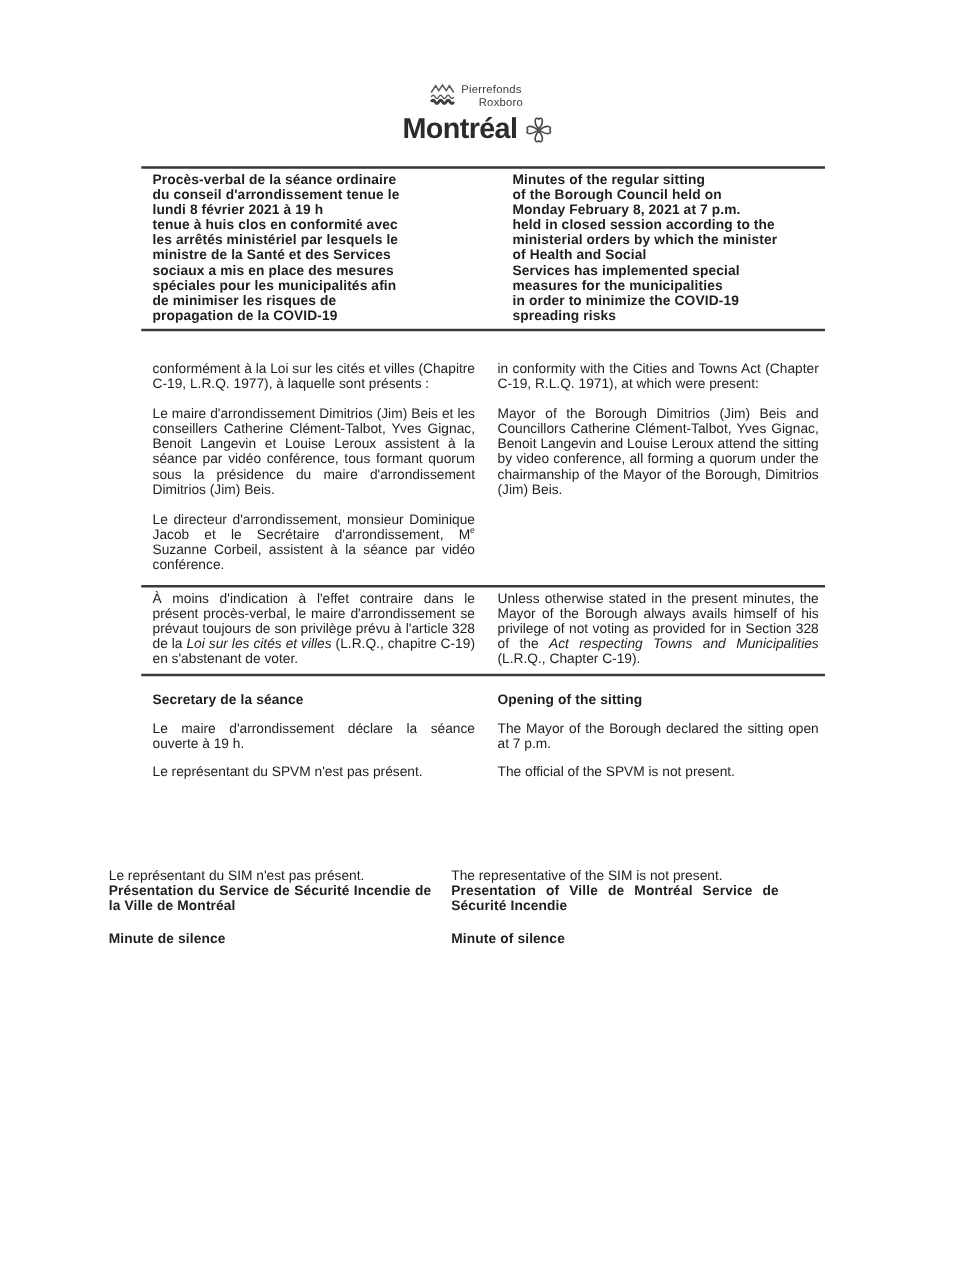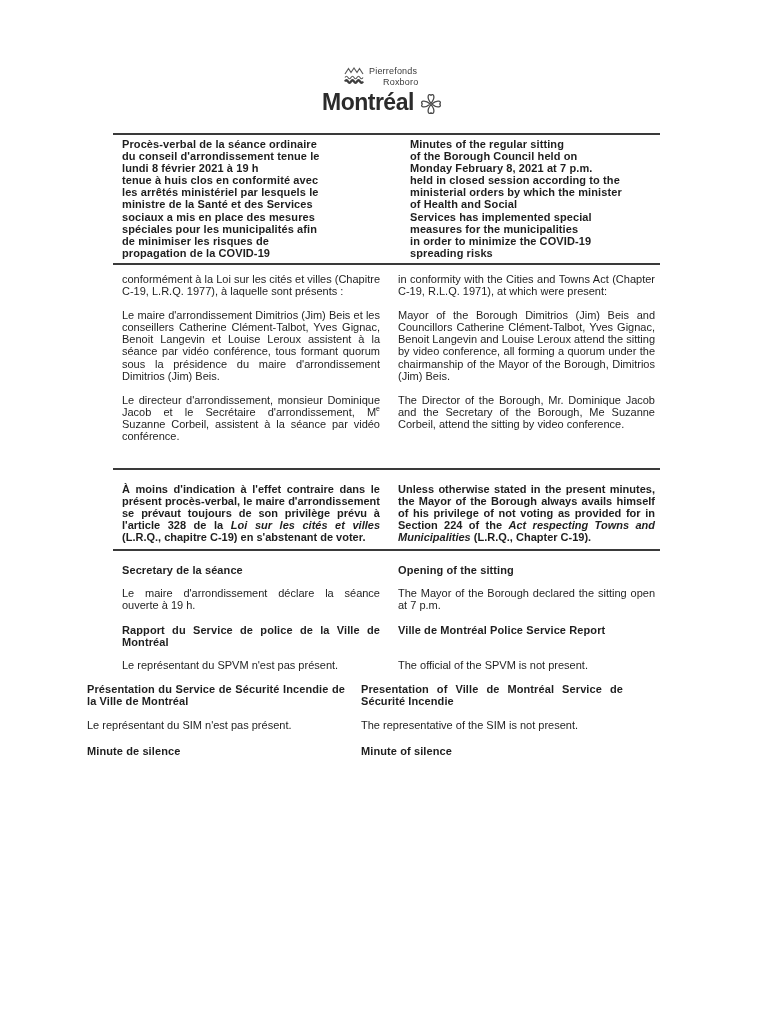--- a/index.html
+++ b/index.html
@@ -33,29 +33,28 @@
   .title-row {
     border-top: 2px solid #3a3a3a;
     border-bottom: 2px solid #3a3a3a;
     padding-top: 3px;
     padding-bottom: 4px;
     gap: 30px;
   }
   .cell { font-size: 11px; line-height: 12.1px; }
   .cell.title { font-weight: bold; white-space: pre-line; letter-spacing: 0.1px; }
   .cell.body { text-align: justify; }
-  .p-row.first { margin-top: 8px; }
+  .p-row.first { margin-top: 24px; }
   .p-row { margin-top: 12px; }
   .abstention-row {
-    margin-top: 26px;
+    margin-top: 10px;
     border-top: 2px solid #3a3a3a;
     border-bottom: 2px solid #3a3a3a;
-    padding-top: 13px;
+    padding-top: 3px;
     padding-bottom: 5px;
-    font-weight: bold;
   }
   .h-row { margin-top: 13px; }
   .h-row .cell { font-weight: bold; text-align: justify; letter-spacing: 0.1px; }
   .b-row { margin-top: 11px; }
   sup { font-size: 7px; vertical-align: super; line-height: 0; }
   i { font-style: italic; }
 
   
   .doc-lower { position: absolute; top: 683px; left: 87px; width: 540px; }
   .grid2 {
@@ -134,57 +133,52 @@
       <div class="cell body" lang="en">in conformity with the Cities and Towns Act (Chapter C-19, R.L.Q. 1971), at which were present:</div>
     </div>
 
     <div class="grid p-row">
       <div class="cell body" lang="fr">Le maire d'arrondissement Dimitrios (Jim) Beis et les conseillers Catherine Clément-Talbot, Yves Gignac, Benoit Langevin et Louise Leroux assistent à la séance par vidéo conférence, tous formant quorum sous la présidence du maire d'arrondissement Dimitrios (Jim) Beis.</div>
       <div class="cell body" lang="en">Mayor of the Borough Dimitrios (Jim) Beis and Councillors Catherine Clément-Talbot, Yves Gignac, Benoit Langevin and Louise Leroux attend the sitting by video conference, all forming a quorum under the chairmanship of the Mayor of the Borough, Dimitrios (Jim) Beis.</div>
     </div>
 
     <div class="grid p-row">
       <div class="cell body" lang="fr"><span>Le directeur d'arrondissement, monsieur Dominique Jacob et le Secrétaire d'arrondissement, M</span><sup>e</sup><span> Suzanne Corbeil, assistent à la séance par vidéo conférence.</span></div>
-      <div class="cell body" lang="en">The Director of the Borough, Mr. Dominique Jacob and the Secretary of the Borough, Me Suzanne Corbeil, attend the sitting by video conference.</div>
     </div>
 
     <div class="grid abstention-row">
       <div class="cell body" lang="fr"><span>À moins d'indication à l'effet contraire dans le présent procès-verbal, le maire d'arrondissement se prévaut toujours de son privilège prévu à l'article 328 de la </span><i>Loi sur les cités et villes</i><span> (L.R.Q., chapitre C-19) en s'abstenant de voter.</span></div>
-      <div class="cell body" lang="en"><span>Unless otherwise stated in the present minutes, the Mayor of the Borough always avails himself of his privilege of not voting as provided for in Section 224 of the </span><i>Act respecting Towns and Municipalities</i><span> (L.R.Q., Chapter C-19).</span></div>
+      <div class="cell body" lang="en"><span>Unless otherwise stated in the present minutes, the Mayor of the Borough always avails himself of his privilege of not voting as provided for in Section 328 of the </span><i>Act respecting Towns and Municipalities</i><span> (L.R.Q., Chapter C-19).</span></div>
     </div>
 
     <div class="grid h-row">
       <div class="cell" lang="fr">Secretary de la séance</div>
       <div class="cell" lang="en">Opening of the sitting</div>
     </div>
     <div class="grid b-row">
       <div class="cell body" lang="fr">Le maire d'arrondissement déclare la séance ouverte à 19 h.</div>
       <div class="cell body" lang="en">The Mayor of the Borough declared the sitting open at 7 p.m.</div>
     </div>
 
-    <div class="grid h-row">
-      <div class="cell" lang="fr">Rapport du Service de police de la Ville de Montréal</div>
-      <div class="cell" lang="en">Ville de Montréal Police Service Report</div>
-    </div>
     <div class="grid b-row">
       <div class="cell body" lang="fr">Le représentant du SPVM n'est pas présent.</div>
       <div class="cell body" lang="en">The official of the SPVM is not present.</div>
     </div>
 
   </div>
 
   <div class="doc-lower">
 
+    <div class="grid2 b-row">
+      <div class="cell body" lang="fr">Le représentant du SIM n'est pas présent.</div>
+      <div class="cell body" lang="en">The representative of the SIM is not present.</div>
+    </div>
     <div class="grid2 h-row">
       <div class="cell" lang="fr">Présentation du Service de Sécurité Incendie de la Ville de Montréal</div>
       <div class="cell" lang="en">Presentation of Ville de Montréal Service de Sécurité Incendie</div>
-    </div>
-    <div class="grid2 b-row">
-      <div class="cell body" lang="fr">Le représentant du SIM n'est pas présent.</div>
-      <div class="cell body" lang="en">The representative of the SIM is not present.</div>
     </div>
 
     <div class="grid2 h-row2">
       <div class="cell" lang="fr">Minute de silence</div>
       <div class="cell" lang="en">Minute of silence</div>
     </div>
 
   </div>
 
 </div>

